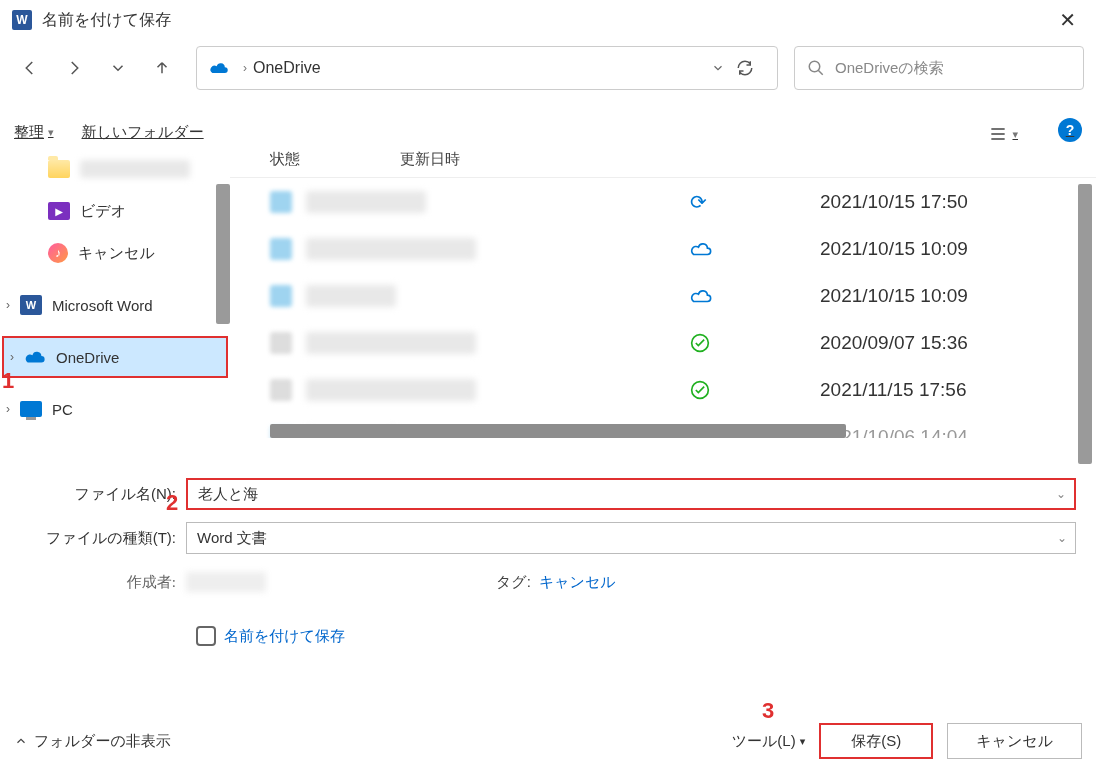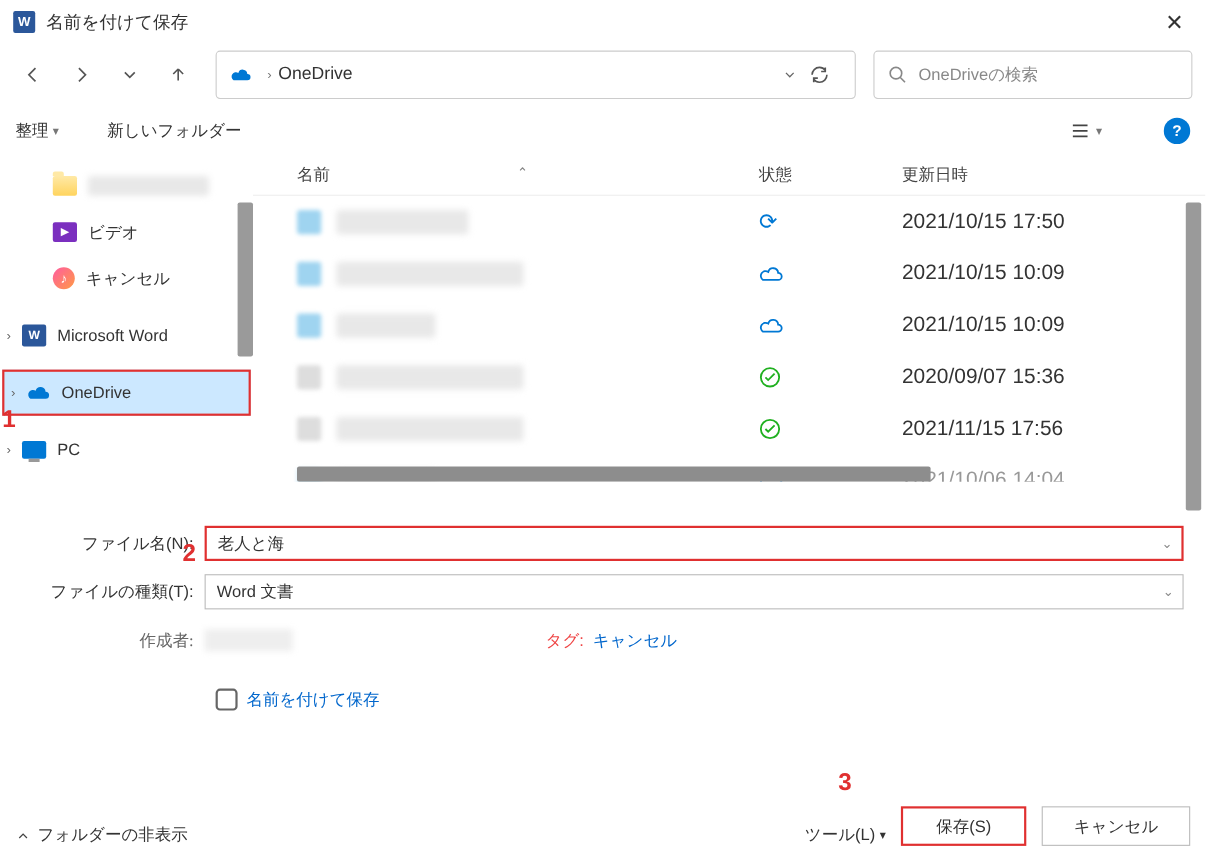--- a/index.html
+++ b/index.html
@@ -15,21 +15,21 @@
 .nav-btn svg { width: 18px; height: 18px; stroke: #555; fill: none; stroke-width: 2; }
 .addr-bar { flex: 1; height: 44px; border: 1px solid #ccc; border-radius: 4px; display: flex; align-items: center; padding: 0 12px; margin: 0 8px; }
 .addr-bar .cloud-icon { width: 20px; height: 20px; margin-right: 8px; }
 .addr-bar .chev { color: #777; margin: 0 6px; font-size: 12px; }
 .addr-bar .loc { font-size: 16px; }
 .addr-bar .spacer { flex: 1; }
 .addr-refresh { width: 40px; display: flex; align-items: center; justify-content: center; }
 .search-bar { width: 290px; height: 44px; border: 1px solid #ccc; border-radius: 4px; display: flex; align-items: center; padding: 0 12px; color: #888; }
 .search-bar .mag { width: 18px; height: 18px; margin-right: 10px; }
 
-.toolbar { display: flex; align-items: center; height: 46px; padding: 0 14px; gap: 44px; }
+.toolbar { display: flex; align-items: flex-end; height: 46px; padding: 0 14px; gap: 28px; text-decoration: underline; }
 .toolbar .org { display: flex; align-items: center; gap: 4px; cursor: pointer; }
 .toolbar .spacer { flex: 1; }
 .toolbar .view-icon { display: flex; align-items: center; gap: 4px; }
 .help-icon { width: 24px; height: 24px; border-radius: 50%; background: #0078d4; color: #fff; display: flex; align-items: center; justify-content: center; font-size: 14px; font-weight: bold; margin-left: 12px; }
 
 .main { display: flex; height: 320px; overflow: hidden; }
 .sidebar { width: 230px; padding: 6px 0; position: relative; }
 .side-item { display: flex; align-items: center; height: 42px; padding: 0 8px 0 20px; gap: 10px; cursor: pointer; position: relative; }
 .side-item.indent { padding-left: 48px; }
 .side-item.sel { background: #cce8ff; border: 2px solid #e03030; margin: 0 2px; }
@@ -68,27 +68,27 @@
 
 .fields { padding: 12px 10px 4px 10px; }
 .field-row { display: flex; align-items: center; height: 40px; margin-bottom: 4px; }
 .field-row .label { width: 176px; text-align: right; padding-right: 10px; font-size: 15px; }
 .field-row .input-wrap { flex: 1; height: 32px; border: 1px solid #bbb; display: flex; align-items: center; padding: 0 10px; margin-right: 10px; position: relative; }
 .field-row .input-wrap.red { border: 2.5px solid #e03030; }
 .field-row .input-wrap .dd { position: absolute; right: 8px; color: #888; font-size: 12px; }
 .meta-row { display: flex; align-items: center; height: 36px; margin-top: 6px; }
 .meta-row .label { width: 176px; text-align: right; padding-right: 10px; color: #666; font-size: 15px; font-family: Liberation Serif, serif; }
 .meta-row .author-blur { width: 80px; height: 20px; background: #eee; filter: blur(3px); }
-.meta-row .tag-label { color: #ef4444; margin-left: 230px; margin-right: 8px; }
+.meta-row .tag-label { color: #404040; margin-left: 230px; margin-right: 8px; }
 .meta-row .tag-link { color: #0066cc; }
 .thumb-row { display: flex; align-items: center; height: 40px; padding-left: 186px; margin-top: 16px; }
 .thumb-row .chk { width: 20px; height: 20px; border: 2px solid #666; border-radius: 4px; margin-right: 8px; }
 .thumb-row .chk-label { color: #0066cc; }
 
-.footer { position: absolute; bottom: 0; left: 0; right: 0; height: 56px; display: flex; align-items: flex-end; padding: 0 14px; gap: 14px; }
+.footer { position: absolute; bottom: 0; left: 0; right: 0; height: 56px; display: flex; align-items: center; padding: 0 14px; gap: 14px; }
 .footer .hide-folders { display: flex; align-items: center; gap: 6px; cursor: pointer; }
 .footer .spacer { flex: 1; }
 .footer .tools { display: flex; align-items: center; gap: 4px; cursor: pointer; }
 .footer .btn { height: 36px; padding: 0 28px; border: 1px solid #bbb; background: #fff; cursor: pointer; display: flex; align-items: center; font-size: 15px; }
 .footer .btn.red { border: 2.5px solid #e03030; padding: 0 30px; }
 
 .annot { position: absolute; color: #e03030; font-size: 22px; font-weight: bold; font-family: Arial; }
 
 svg.cloud path { fill: #0078d4; }
 </style>
@@ -194,24 +194,20 @@
     <div style="height:10px"></div>
     <div class="side-item">
       <span class="expand">›</span>
       <div class="pc-icon"></div>
       <span>PC</span>
     </div>
   </div>
 
   <div class="filelist">
     <div class="list-header">
-      <div class="col-name">
-        <span>名前</span>
-        <span class="sort">⌃</span>
-      </div>
       <div class="col-status">状態</div>
       <div class="col-date">更新日時</div>
     </div>
     <div class="list-body">
       <div class="row">
         <div class="icon-cell">
             <div class="file-ico"></div>
           </div>
         <div class="name-cell">
             <div class="blur-box"></div>

